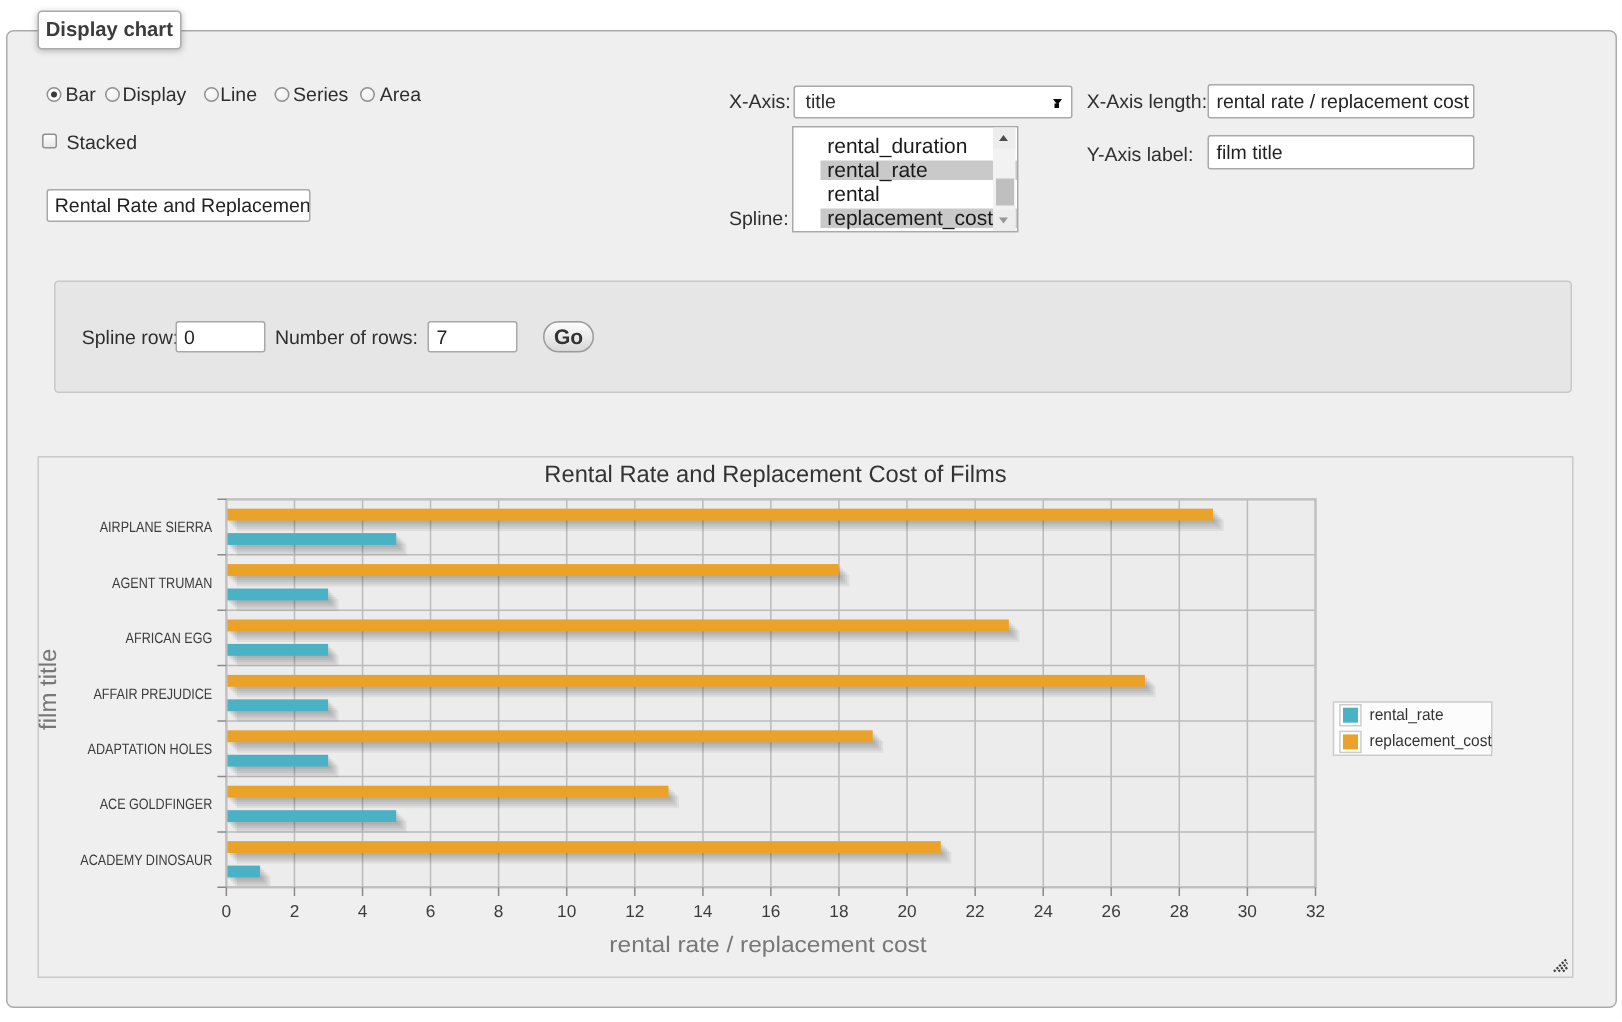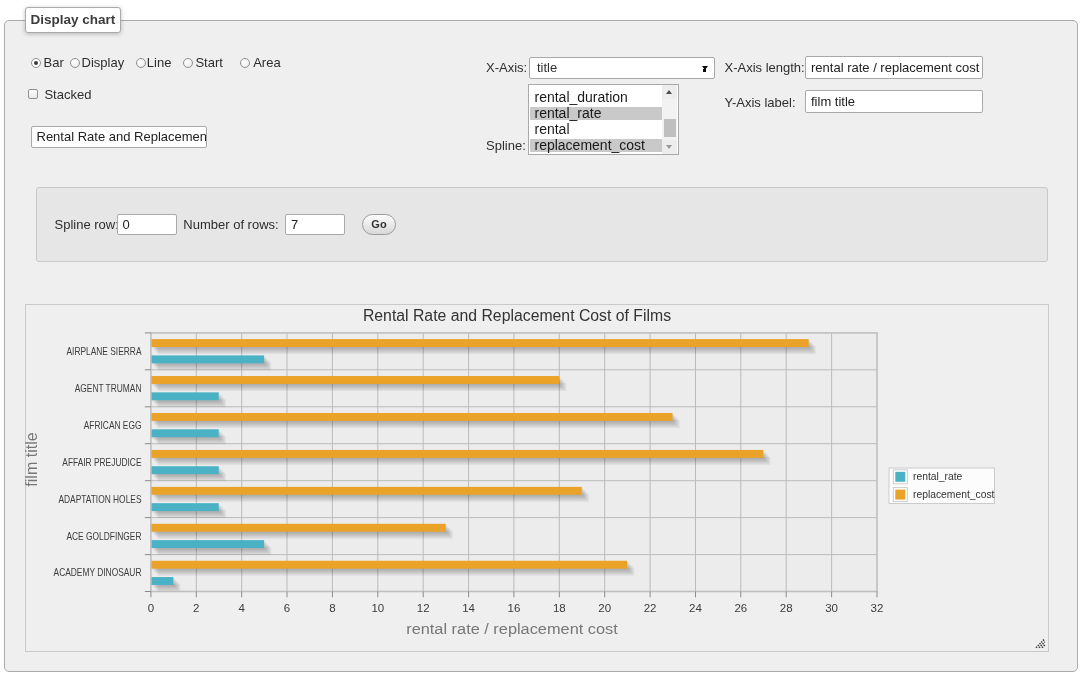--- a/index.html
+++ b/index.html
@@ -26,56 +26,56 @@
 #xsel { position:absolute; left:529px; top:56.5px; width:186px; height:22.5px;
   background:#fff; border:1px solid #a9a9a9; border-radius:2px; line-height:20.5px; }
 #xsel .txt { position:absolute; left:7px; top:0; }
 #xsel .arr { position:absolute; right:6.5px; top:8.5px; width:0; height:0;
   border-left:3.3px solid transparent; border-right:3.3px solid transparent;
   border-top:4.6px solid #0a0a0a; }
 #xsel .arr::after { content:""; position:absolute; left:-1.2px; top:-0.6px;
   width:2.4px; height:2.6px; background:#0a0a0a; }
 #lb { position:absolute; left:527.7px; top:84.3px; width:151.3px; height:70.3px;
   background:#fff; border:1px solid #a9a9a9; overflow:hidden; font-size:14px; }
-#lb .opt { position:absolute; left:1px; width:132px; height:13.5px; line-height:13.5px;
+#lb .opt { position:absolute; left:18px; width:132px; height:13.5px; line-height:13.5px;
   padding-left:4.8px; color:#1a1a1a; }
 #lb .sel { background:#c9c9c9; }
 #sb { position:absolute; right:0.6px; top:0; width:15px; height:68.3px; background:#f2f2f2; }
 #sb .btn { position:absolute; left:0; width:15px; height:14px; background:#ededed; }
 #sb .thumb { position:absolute; left:1.5px; top:33.5px; width:12px; height:18.5px; background:#bfbfbf; }
 #sb .tri-up { position:absolute; left:3.8px; top:5px; width:0; height:0;
   border-left:3.7px solid transparent; border-right:3.7px solid transparent;
   border-bottom:4.6px solid #4e4e4e; }
 #sb .tri-dn { position:absolute; left:3.8px; bottom:5px; width:0; height:0;
   border-left:3.7px solid transparent; border-right:3.7px solid transparent;
   border-top:4.6px solid #989898; }
 #grayBox { position:absolute; left:35.5px; top:186.5px; width:1012px; height:75px;
   background:#e6e6e6; border:1px solid #c8c8c8; border-radius:3px; }
 #goBtn { position:absolute; left:362px; top:213.5px; width:34px; height:21px;
   border:1px solid #9a9a9a; border-radius:11px;
   background:linear-gradient(#fdfdfd,#d8d8d8); text-align:center; line-height:19px;
-  font-weight:bold; color:#333; font-size:11px; }
+  font-weight:bold; color:#333; font-size:14px; }
 #chartBox { position:absolute; left:24.5px; top:304px; width:1024.5px; height:347.5px;
   background:#efefef; border:1px solid #c9c9c9; }
 #chart { position:absolute; left:-20.5px; top:-0.5px; }
 </style>
 </head>
 <body>
 <div id="fs"></div>
 <div id="leg">Display chart</div>
 
 <span class="radio checked" style="left:30.5px;top:57.5px"></span>
 <span class="radio" style="left:69.6px;top:57.5px"></span>
 <span class="radio" style="left:135.9px;top:57.5px"></span>
 <span class="radio" style="left:183.4px;top:57.5px"></span>
 <span class="radio" style="left:240.3px;top:57.5px"></span>
 <span class="flabel" style="left:43.6px;top:55.5px">Bar</span>
 <span class="flabel" style="left:81.6px;top:55.5px">Display</span>
 <span class="flabel" style="left:146.8px;top:55.5px">Line</span>
-<span class="flabel" style="left:195.4px;top:55.5px">Start</span>
+<span class="flabel" style="left:195.4px;top:55.5px">Series</span>
 <span class="flabel" style="left:253.2px;top:55.5px">Area</span>
 <span class="checkbox" style="left:27.8px;top:88.9px"></span>
 <span class="flabel" style="left:44.4px;top:87.5px">Stacked</span>
 
 <div class="ti" style="left:30.5px;top:125.8px;width:176.5px;height:22px">Rental Rate and Replacement Cost of Films</div>
 
 <span class="flabel" style="left:486px;top:61px">X-Axis:</span>
 <div id="xsel">
     <span class="txt">title</span>
     <span class="arr"></span>

